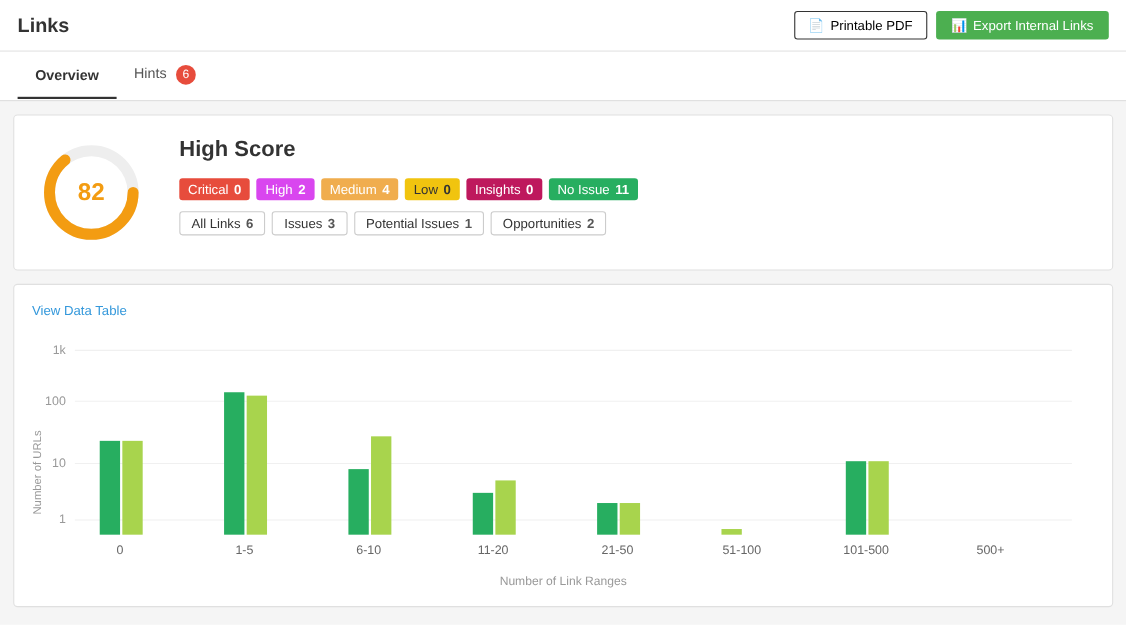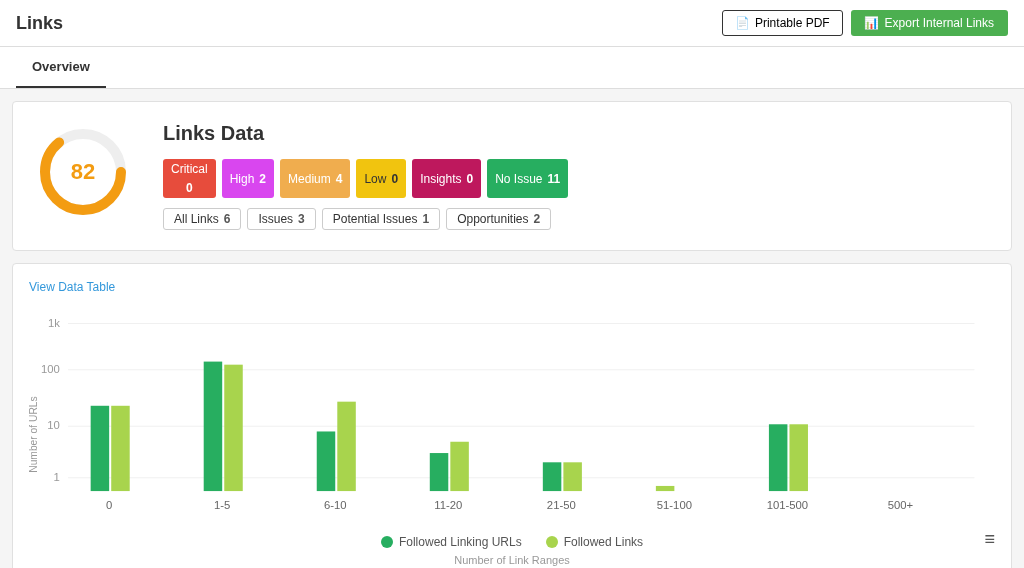--- a/index.html
+++ b/index.html
@@ -23,21 +23,21 @@
     
     .score-card { background: #fff; margin: 12px; padding: 20px; border-radius: 4px; border: 1px solid #e0e0e0; }
     .score-header { font-size: 20px; font-weight: bold; margin-bottom: 14px; }
     .score-content { display: flex; align-items: flex-start; gap: 30px; }
     .donut-wrap { position: relative; width: 100px; height: 100px; flex-shrink: 0; }
     .donut-wrap svg { width: 100px; height: 100px; }
     .donut-score { position: absolute; top: 50%; left: 50%; transform: translate(-50%, -50%); font-size: 22px; font-weight: bold; color: #f39c12; }
     .score-details { flex: 1; }
     .score-badges { display: flex; gap: 6px; flex-wrap: wrap; margin-bottom: 10px; }
     .score-badge { border-radius: 3px; padding: 3px 8px; font-size: 12px; color: #fff; display: flex; align-items: center; gap: 5px; cursor: pointer; }
-    .badge-critical { background: #e74c3c; flex-direction: column; }
+    .badge-critical { background: #e74c3c; }
     .badge-high { background: #d946ef; }
     .badge-medium { background: #f0ad4e; }
     .badge-low { background: #f1c40f; color: #333; }
     .badge-insights { background: #be185d; }
     .badge-noissue { background: #27ae60; }
     .badge-count { font-weight: bold; }
     .hint-filters { display: flex; gap: 6px; flex-wrap: wrap; }
     .hint-filter { border: 1px solid #ccc; border-radius: 3px; padding: 3px 10px; font-size: 12px; background: #fff; cursor: pointer; display: flex; align-items: center; gap: 5px; }
     .hint-filter .fc { color: #555; font-weight: bold; }
 
@@ -73,33 +73,37 @@
       <span>📊</span>
       <span>Export Internal Links</span>
     </button>
   </div>
 </div>
 
 <div class="tabs">
   <div class="tab active">
     <span>Overview</span>
   </div>
+  <div class="tab">
+    <span>Hints</span>
+    <span class="badge">6</span>
+  </div>
 </div>
 
 <div class="score-card">
   <div class="score-content">
     <div class="donut-wrap">
       <svg viewBox="0 0 100 100">
         <circle cx="50" cy="50" r="38" fill="none" stroke="#eeeeee" stroke-width="10"></circle>
         <circle cx="50" cy="50" r="38" fill="none" stroke="#f39c12" stroke-width="10" stroke-dasharray="213 239" stroke-dashoffset="60" stroke-linecap="round"></circle>
       </svg>
       <div class="donut-score">82</div>
     </div>
     <div class="score-details">
-      <div class="score-header">Links Data</div>
+      <div class="score-header">High Score</div>
       <div class="score-badges" id="score-badges-container">
       <span class="score-badge badge-critical">
             <span>Critical</span> 
             <span class="badge-count">0</span>
           </span>
           <span class="score-badge badge-high">
             <span>High</span> 
             <span class="badge-count">2</span>
           </span>
           <span class="score-badge badge-medium">
@@ -185,31 +189,15 @@
       <text x="188" y="192" font-size="11" fill="#666" text-anchor="middle">1-5</text>
       <text x="298" y="192" font-size="11" fill="#666" text-anchor="middle">6-10</text>
       <text x="408" y="192" font-size="11" fill="#666" text-anchor="middle">11-20</text>
       <text x="518" y="192" font-size="11" fill="#666" text-anchor="middle">21-50</text>
       <text x="628" y="192" font-size="11" fill="#666" text-anchor="middle">51-100</text>
       <text x="738" y="192" font-size="11" fill="#666" text-anchor="middle">101-500</text>
       <text x="848" y="192" font-size="11" fill="#666" text-anchor="middle">500+</text>
     </svg>
   </div>
 
-  <div style="display:flex; justify-content:space-between; align-items:center;">
-    <div style="flex:1;"></div>
-    <div class="chart-legend">
-      <div class="legend-item">
-        <div class="legend-dot" style="background:#27ae60;"></div>
-        <span>Followed Linking URLs</span>
-      </div>
-      <div class="legend-item">
-        <div class="legend-dot" style="background:#a8d44d;"></div>
-        <span>Followed Links</span>
-      </div>
-    </div>
-    <div style="flex:1; display:flex; justify-content:flex-end;">
-      <span class="chart-menu">≡</span>
-    </div>
-  </div>
 
   <div style="text-align:center; font-size:11px; color:#999; margin-top:4px;">Number of Link Ranges</div>
 </div>
 
 </body></html>

